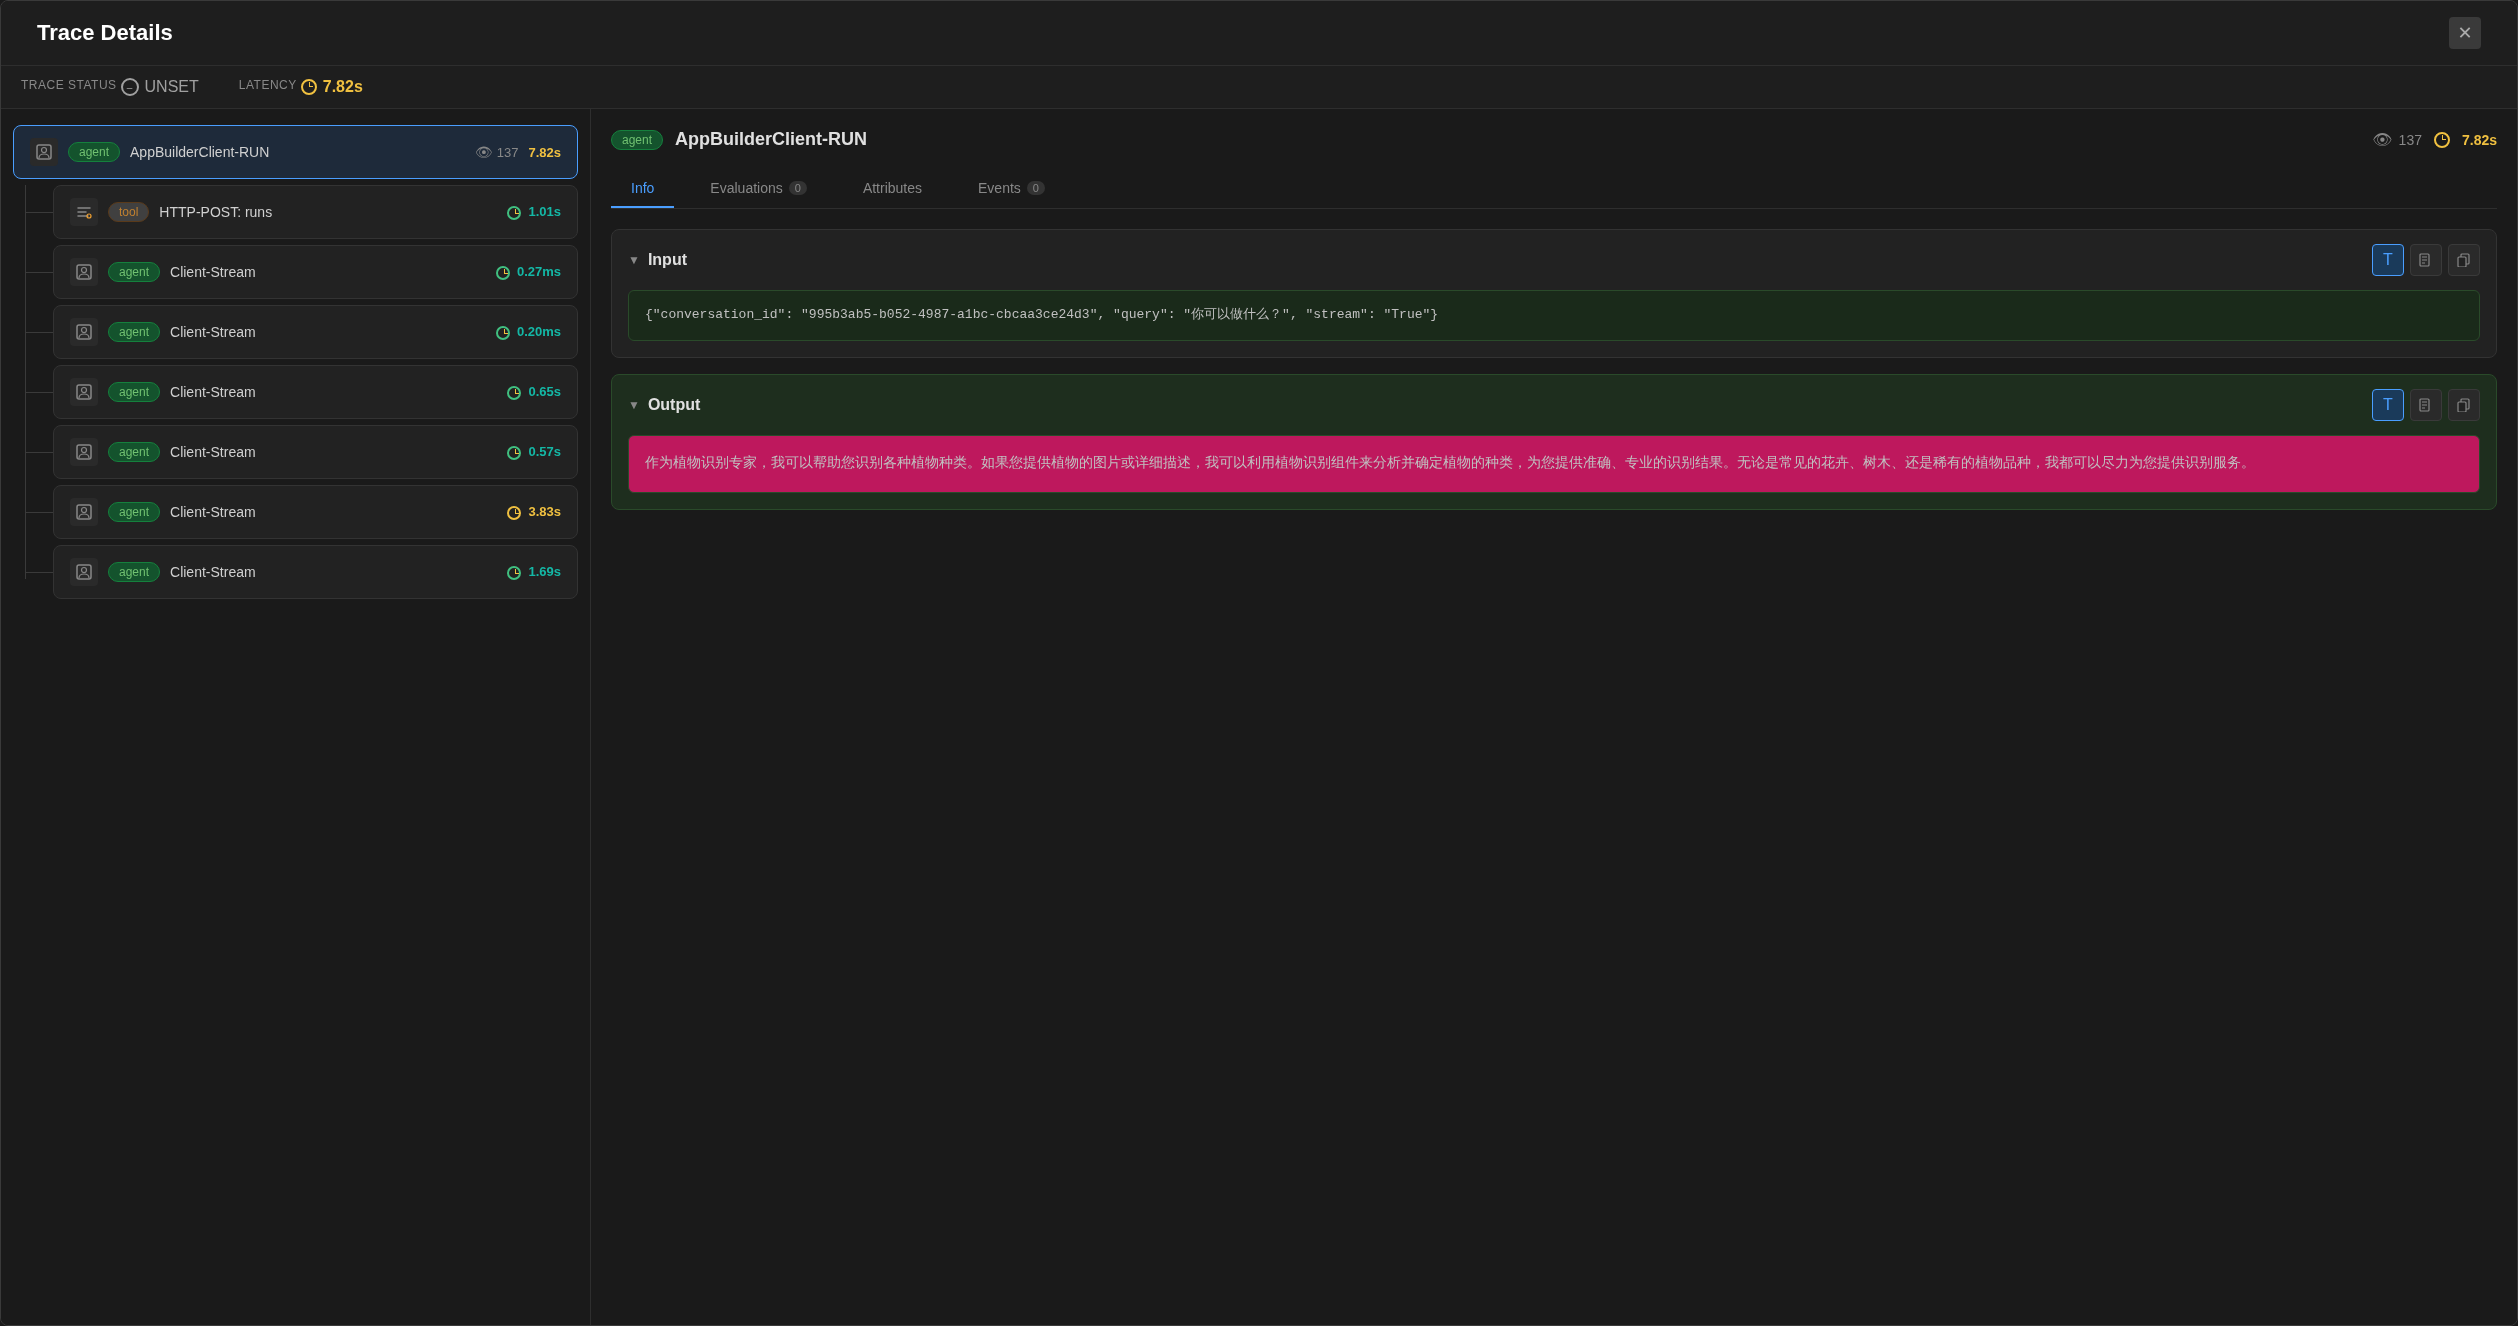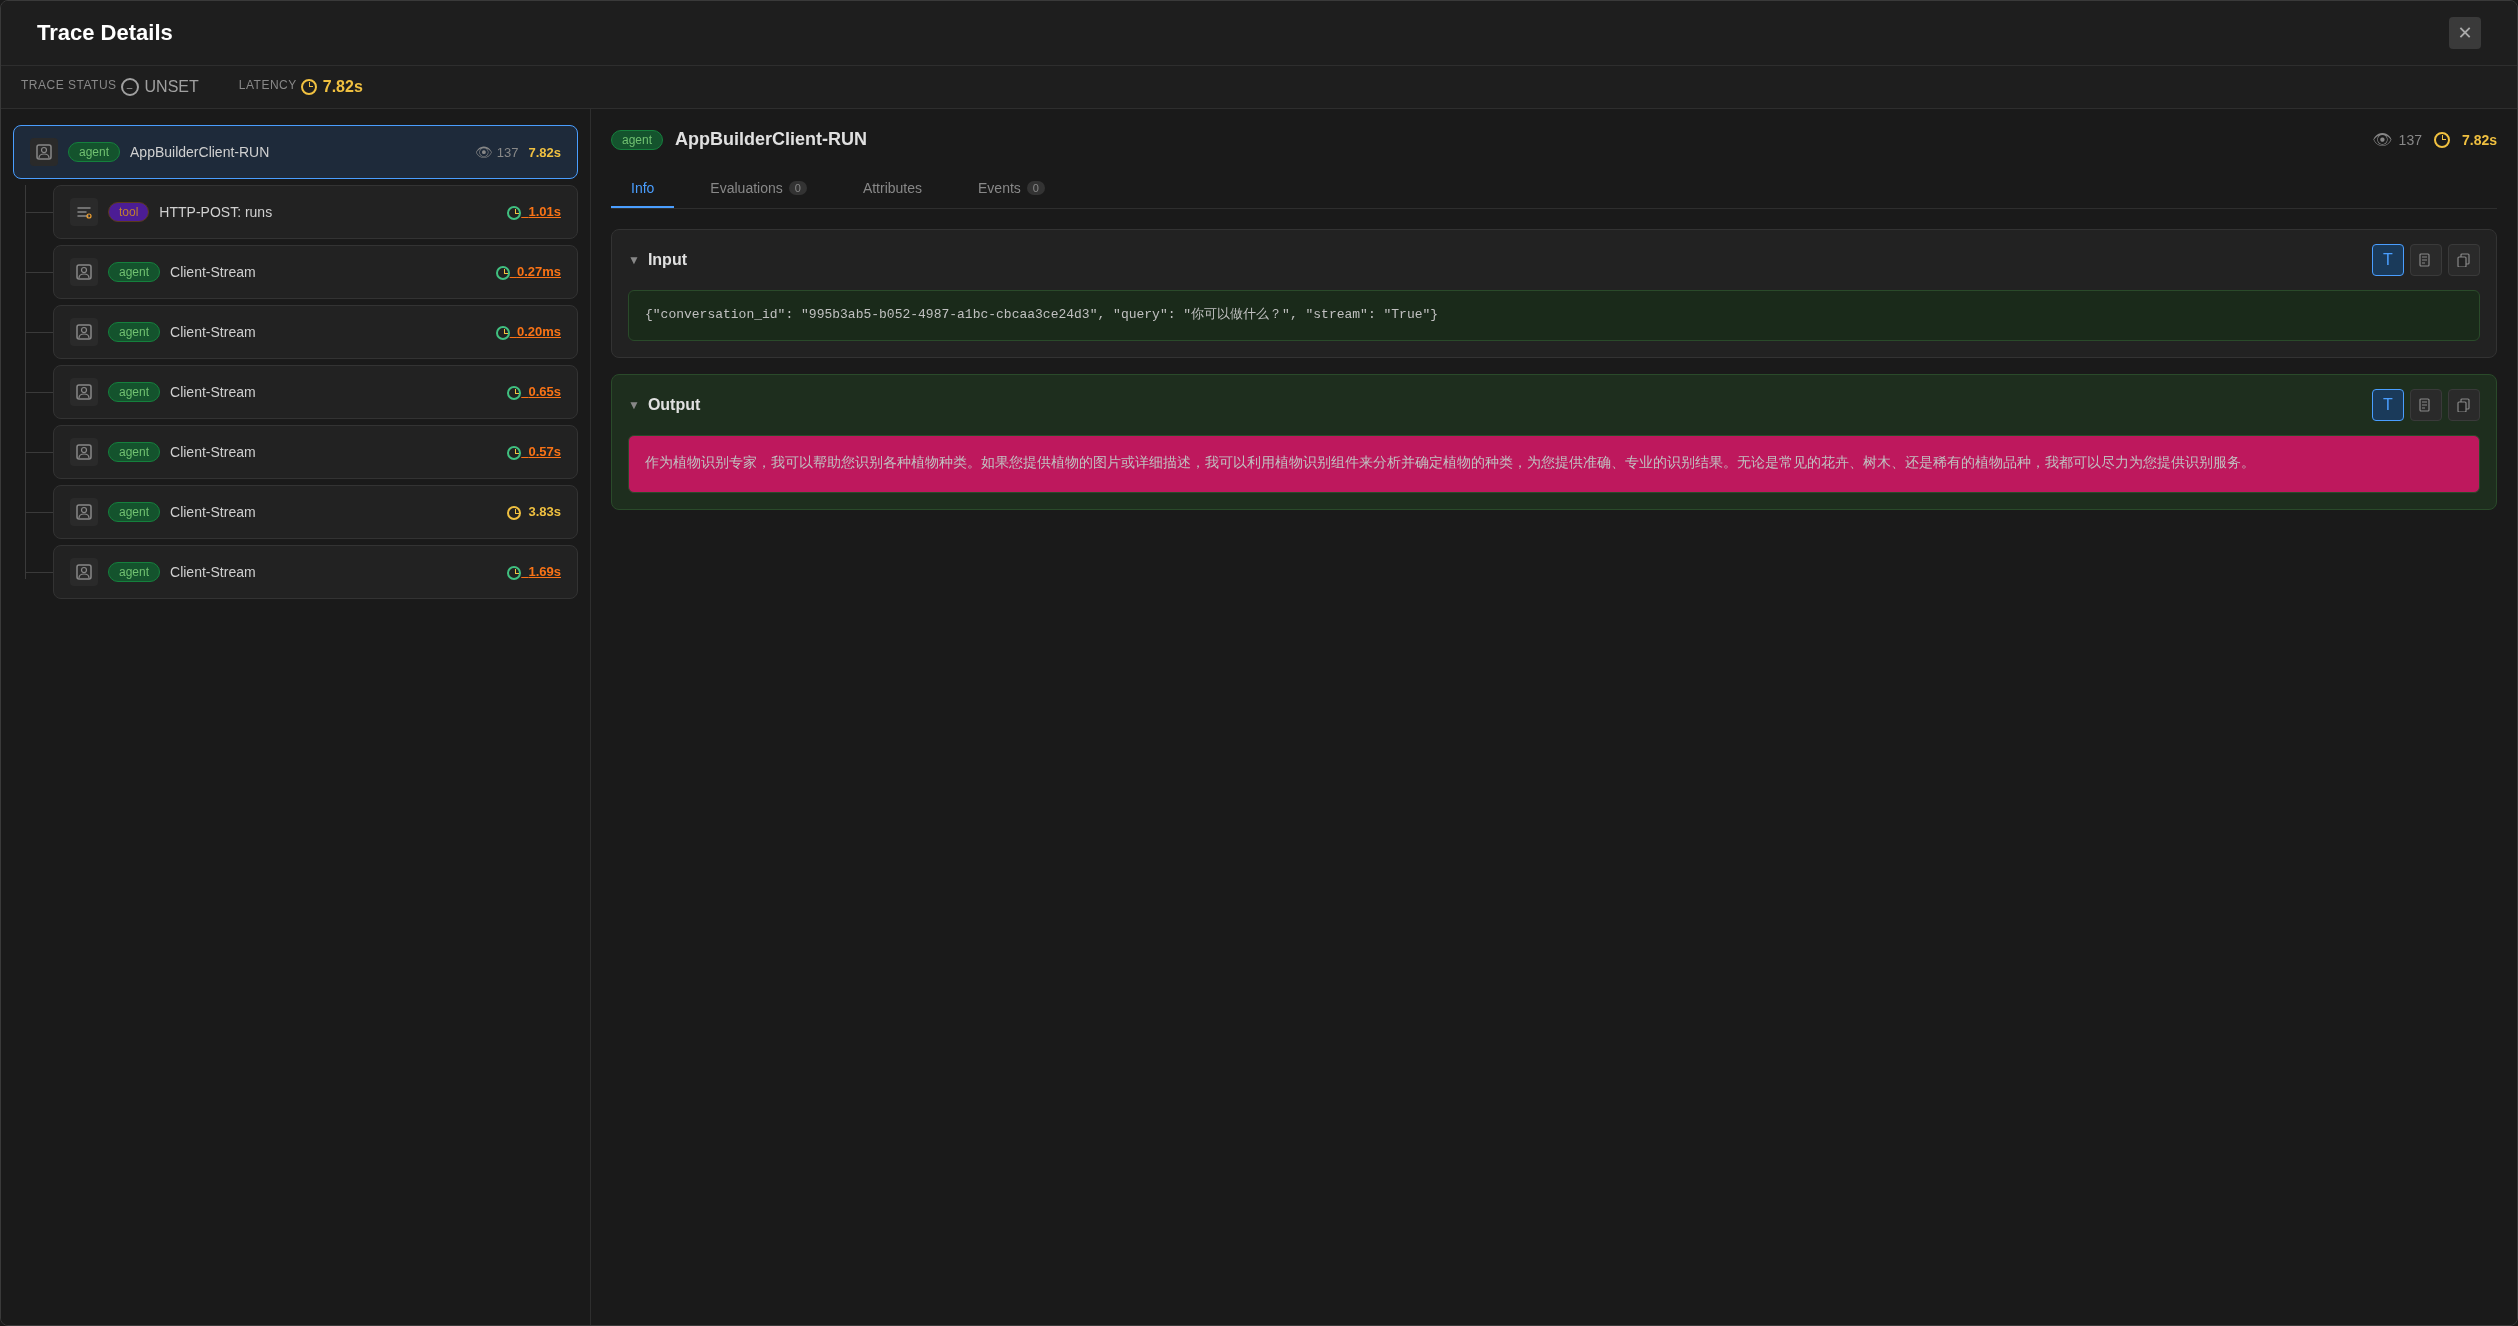--- a/index.html
+++ b/index.html
@@ -191,21 +191,21 @@
       font-weight: 500;
     }
 
     .tag-agent {
       background: #14532d;
       color: #70c070;
       border: 1px solid #15803d;
     }
 
     .tag-tool {
-      background: #4c1d95;
+      background: #404040;
       color: #c08030;
       border: 1px solid #5a3a1a;
     }
 
     .node-name {
       flex: 1;
       font-size: 14px;
       color: #d0d0d0;
     }
 
@@ -216,21 +216,21 @@
       color: #888;
       font-size: 13px;
     }
 
     .node-latency {
       font-size: 13px;
       font-weight: 600;
     }
 
     .latency-yellow { color: #f0c040; }
-    .latency-green { color: #f97316; text-decoration: underline; }
+    .latency-green { color: #14b8a6; }
 
     .tree-children {
       margin-left: 40px;
       margin-top: 6px;
       display: flex;
       flex-direction: column;
       gap: 6px;
       position: relative;
     }
 

